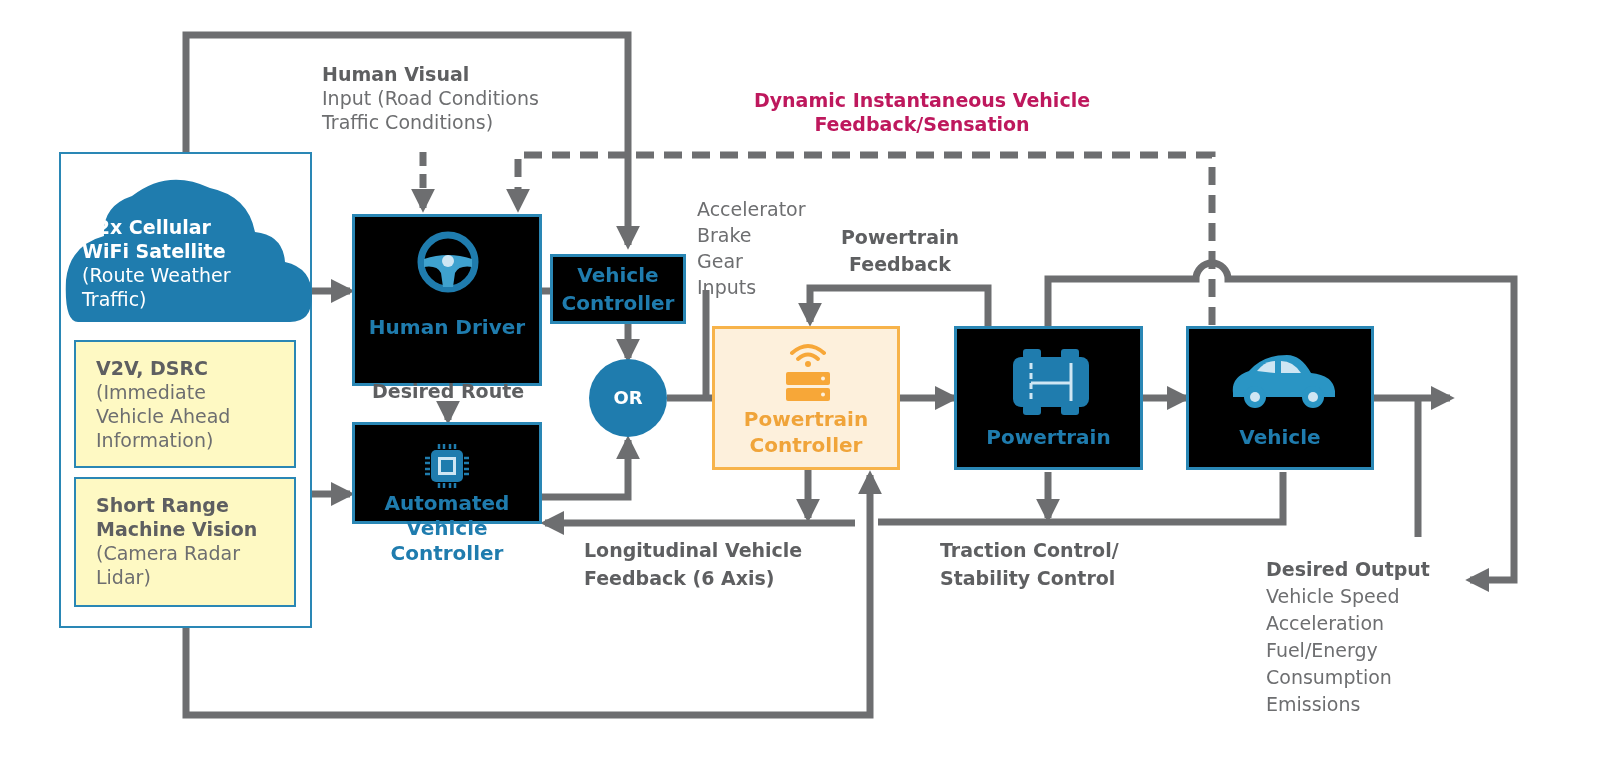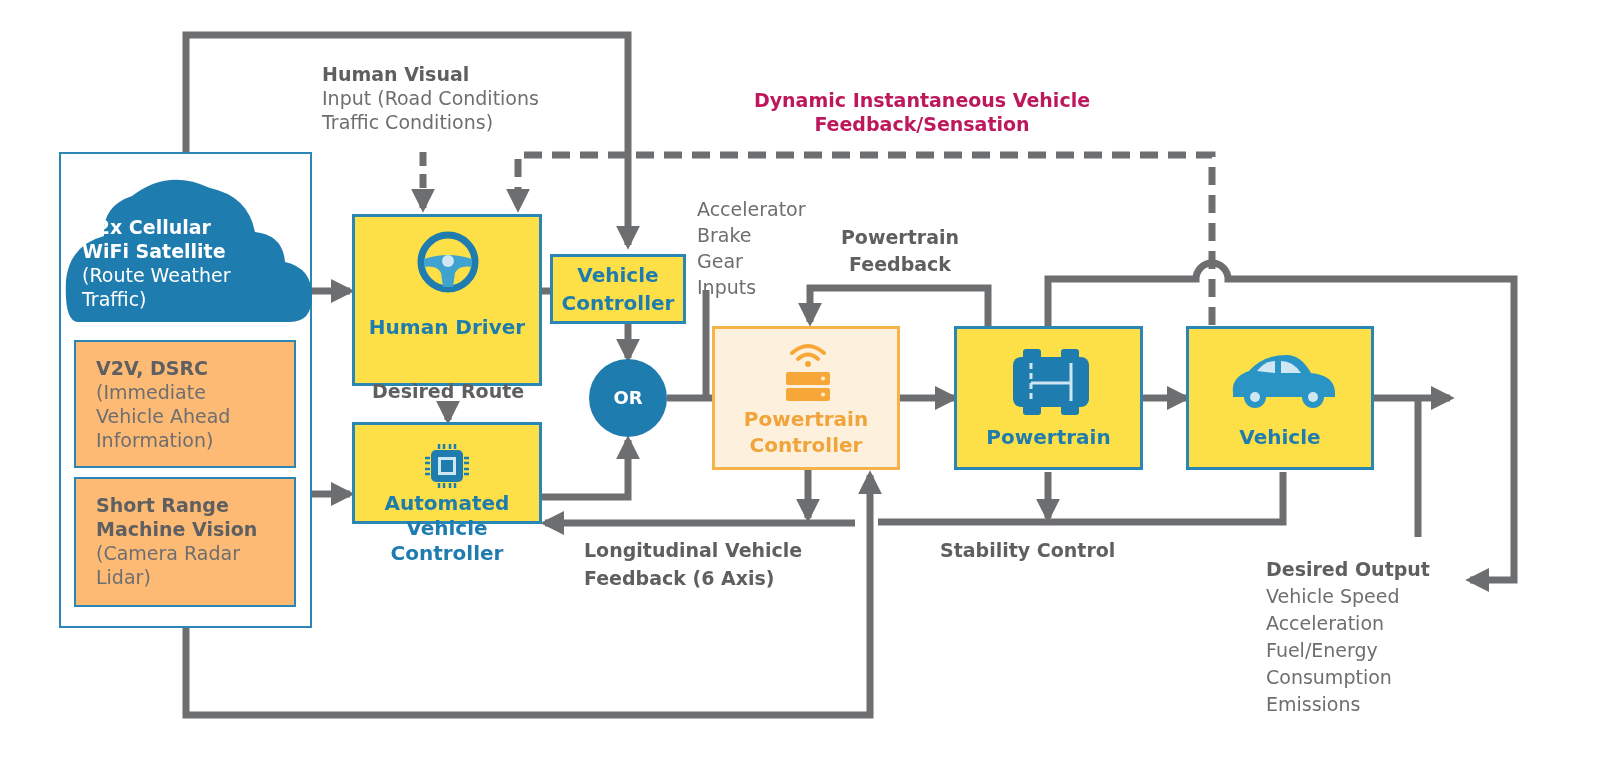--- a/index.html
+++ b/index.html
@@ -2,24 +2,24 @@
 <html><head>
 <meta charset="utf-8">
 <style>
   html,body{margin:0;padding:0;background:#ffffff;}
   body{width:1601px;height:757px;position:relative;overflow:hidden;font-family:"DejaVu Sans","Liberation Sans",sans-serif;}
   svg#diagram{position:absolute;left:0;top:0;}
   .lbl{position:absolute;color:#6d6e70;font-size:19px;line-height:24px;white-space:nowrap;}
   .lbl .b{font-weight:bold;color:#5e5f61;display:block;}
   .lbl .n{display:block;}
   .box{position:absolute;box-sizing:border-box;}
-  .blue{background:#fde047;border:3px solid #2a87b5;color:#1f7cae;}
+  .blue{background:#000000;border:3px solid #2a87b5;color:#1f7cae;}
   .orange{background:#fdf0dc;border:3px solid #f7b34a;color:#f0a43a;}
   .boxtitle{position:absolute;left:0;right:0;text-align:center;font-weight:bold;font-size:20px;line-height:25px;}
-  .whitebox{position:absolute;box-sizing:border-box;background:#fdba74;border:2px solid #2a87b5;color:#6d6e70;font-size:19px;line-height:24px;padding:14px 4px 0 20px;}
+  .whitebox{position:absolute;box-sizing:border-box;background:#fef9c3;border:2px solid #2a87b5;color:#6d6e70;font-size:19px;line-height:24px;padding:14px 4px 0 20px;}
   .whitebox .b{display:block;font-weight:bold;color:#5e5f61;}
   .whitebox .n{display:block;}
   .cloudtext{position:absolute;color:#fff;font-size:19px;line-height:24px;}
   .cloudtext .b{display:block;font-weight:bold;}
   .cloudtext .n{display:block;}
   .ortext{position:absolute;color:#fff;font-weight:bold;font-size:18px;text-align:center;}
   .center{text-align:center;}
 </style>
 </head>
 <body>
@@ -217,20 +217,21 @@
 </div>
 
 <div class="lbl" style="left:372px;top:379px;font-weight:bold;color:#5e5f61;">Desired Route</div>
 
 <div class="lbl" style="left:584px;top:536px;font-weight:bold;color:#5e5f61;line-height:28px;">
   <span class="n">Longitudinal Vehicle</span>
   <span class="n">Feedback (6 Axis)</span>
 </div>
 
 <div class="lbl" style="left:940px;top:536px;font-weight:bold;color:#5e5f61;line-height:28px;">
+  <span class="n">Traction Control/</span>
   <span class="n">Stability Control</span>
 </div>
 
 <div class="lbl" style="left:1266px;top:556px;line-height:27px;">
   <span class="b">Desired Output</span>
   <span class="n">Vehicle Speed</span>
   <span class="n">Acceleration</span>
   <span class="n">Fuel/Energy</span>
   <span class="n">Consumption</span>
   <span class="n">Emissions</span>

